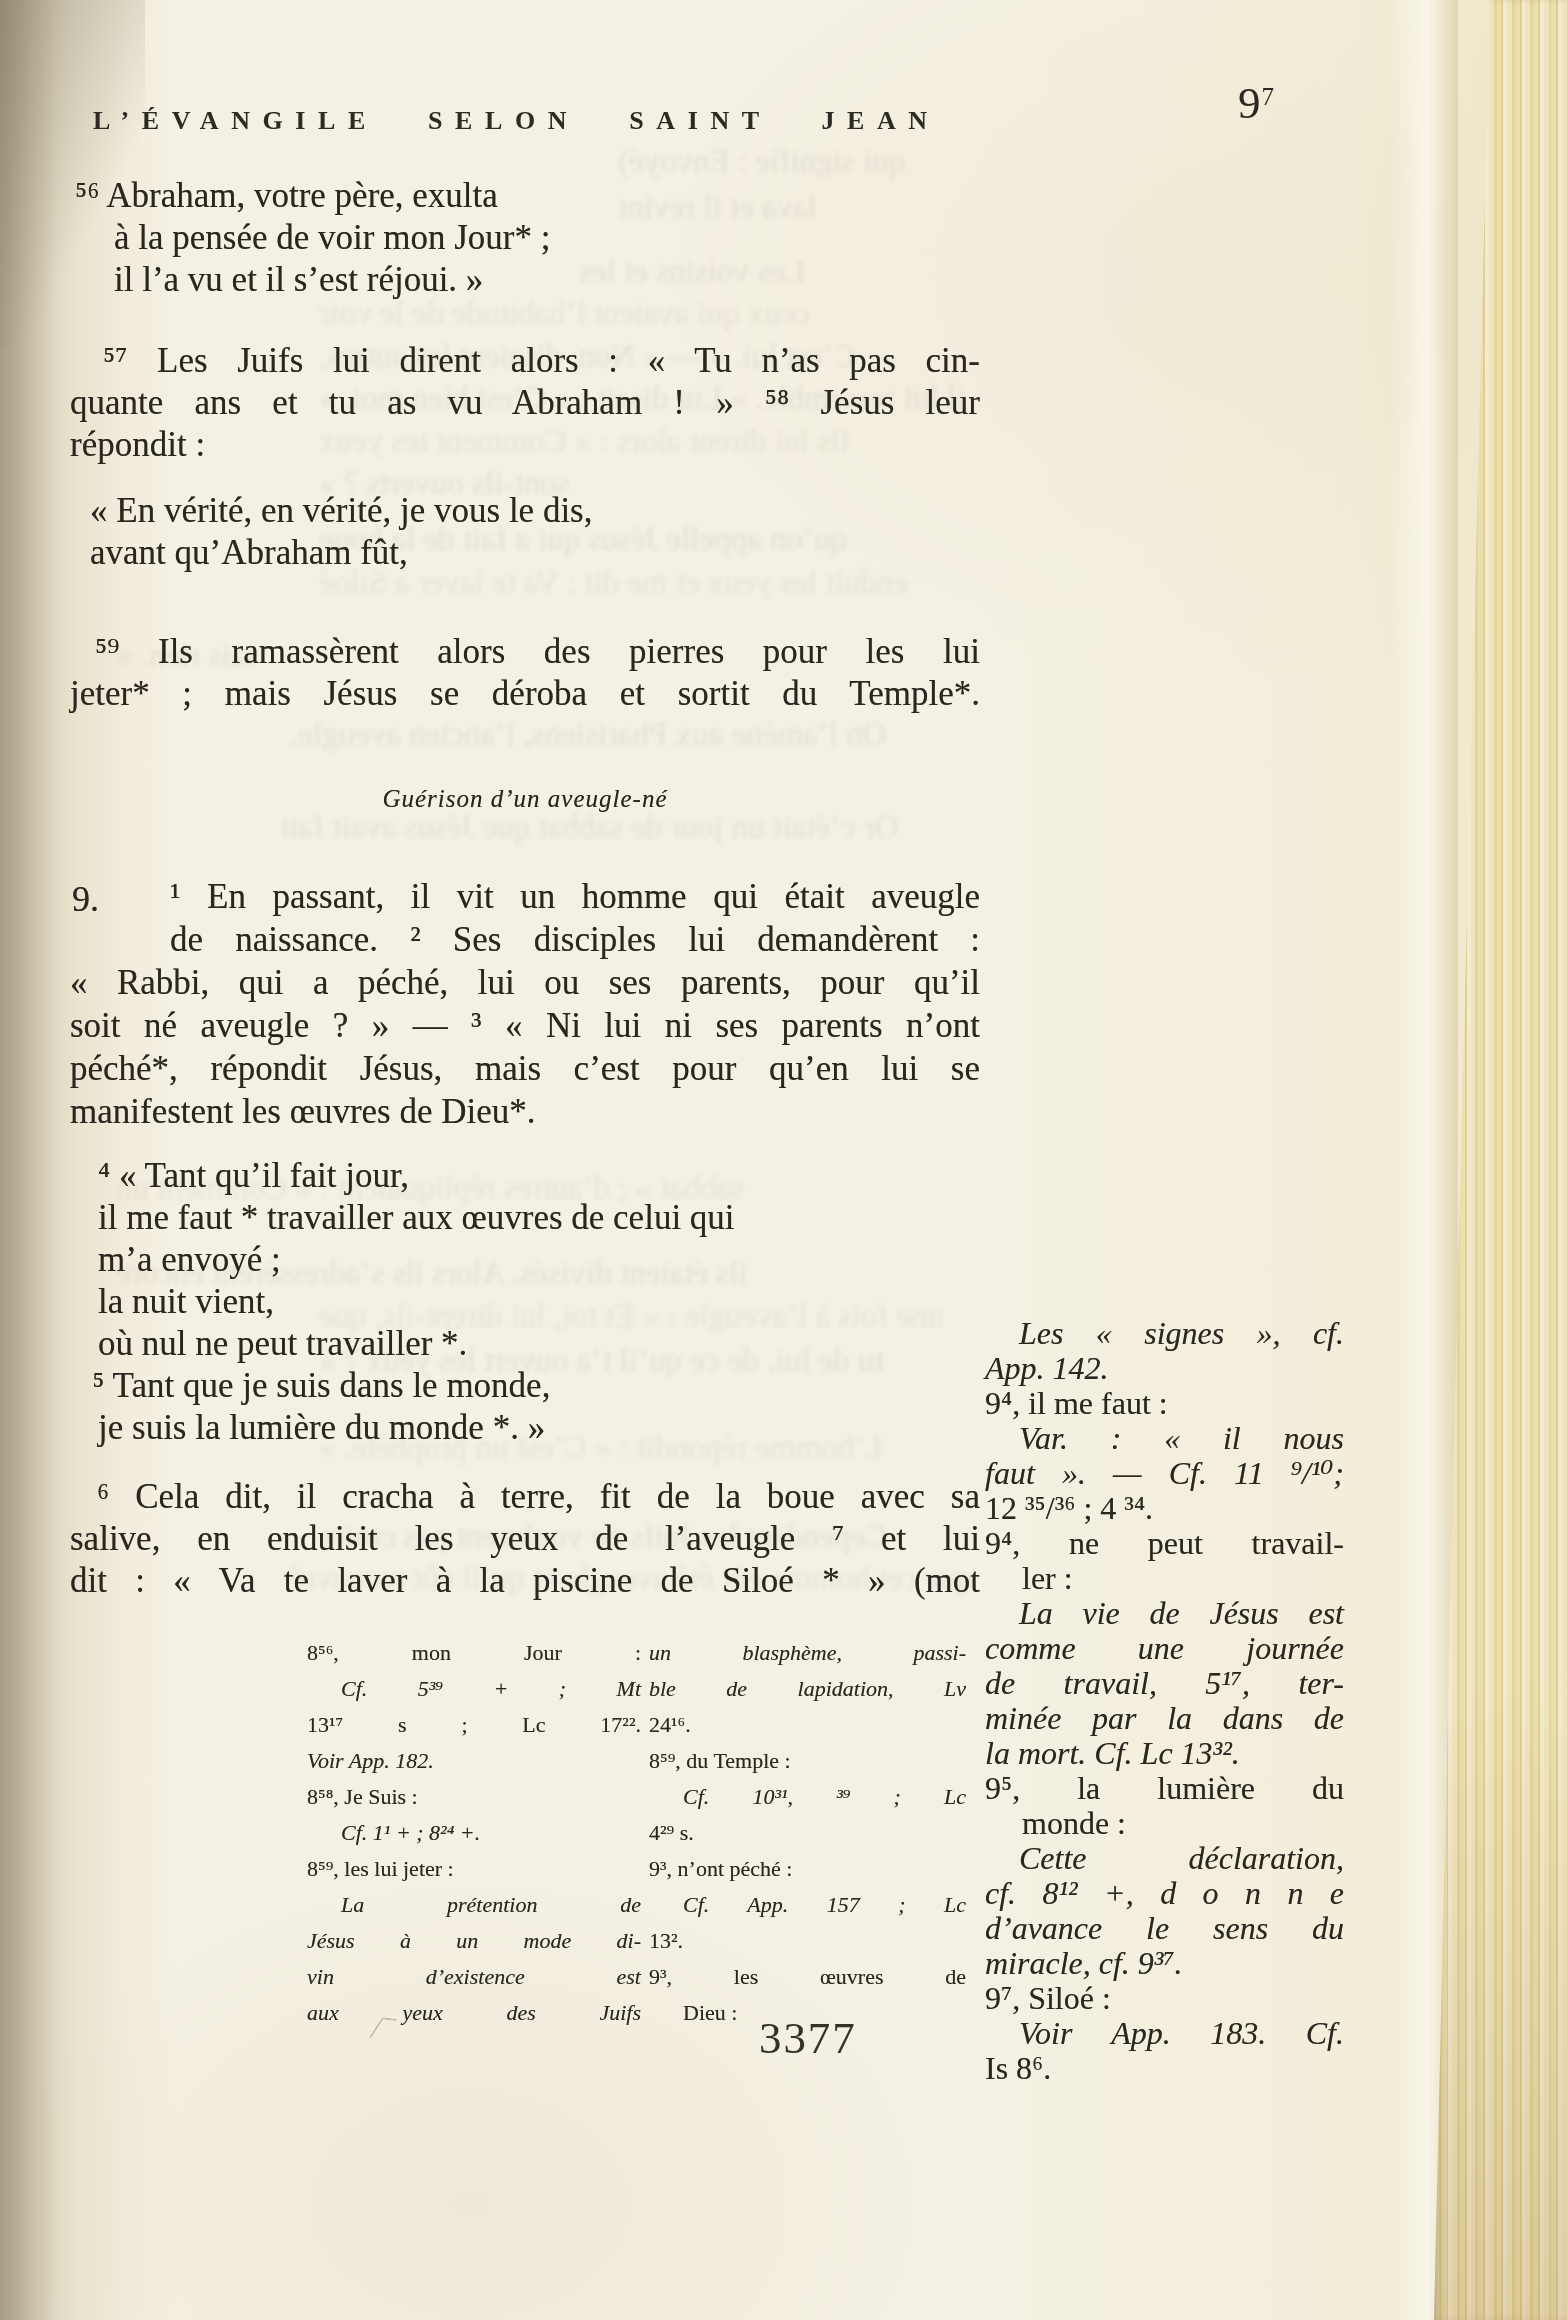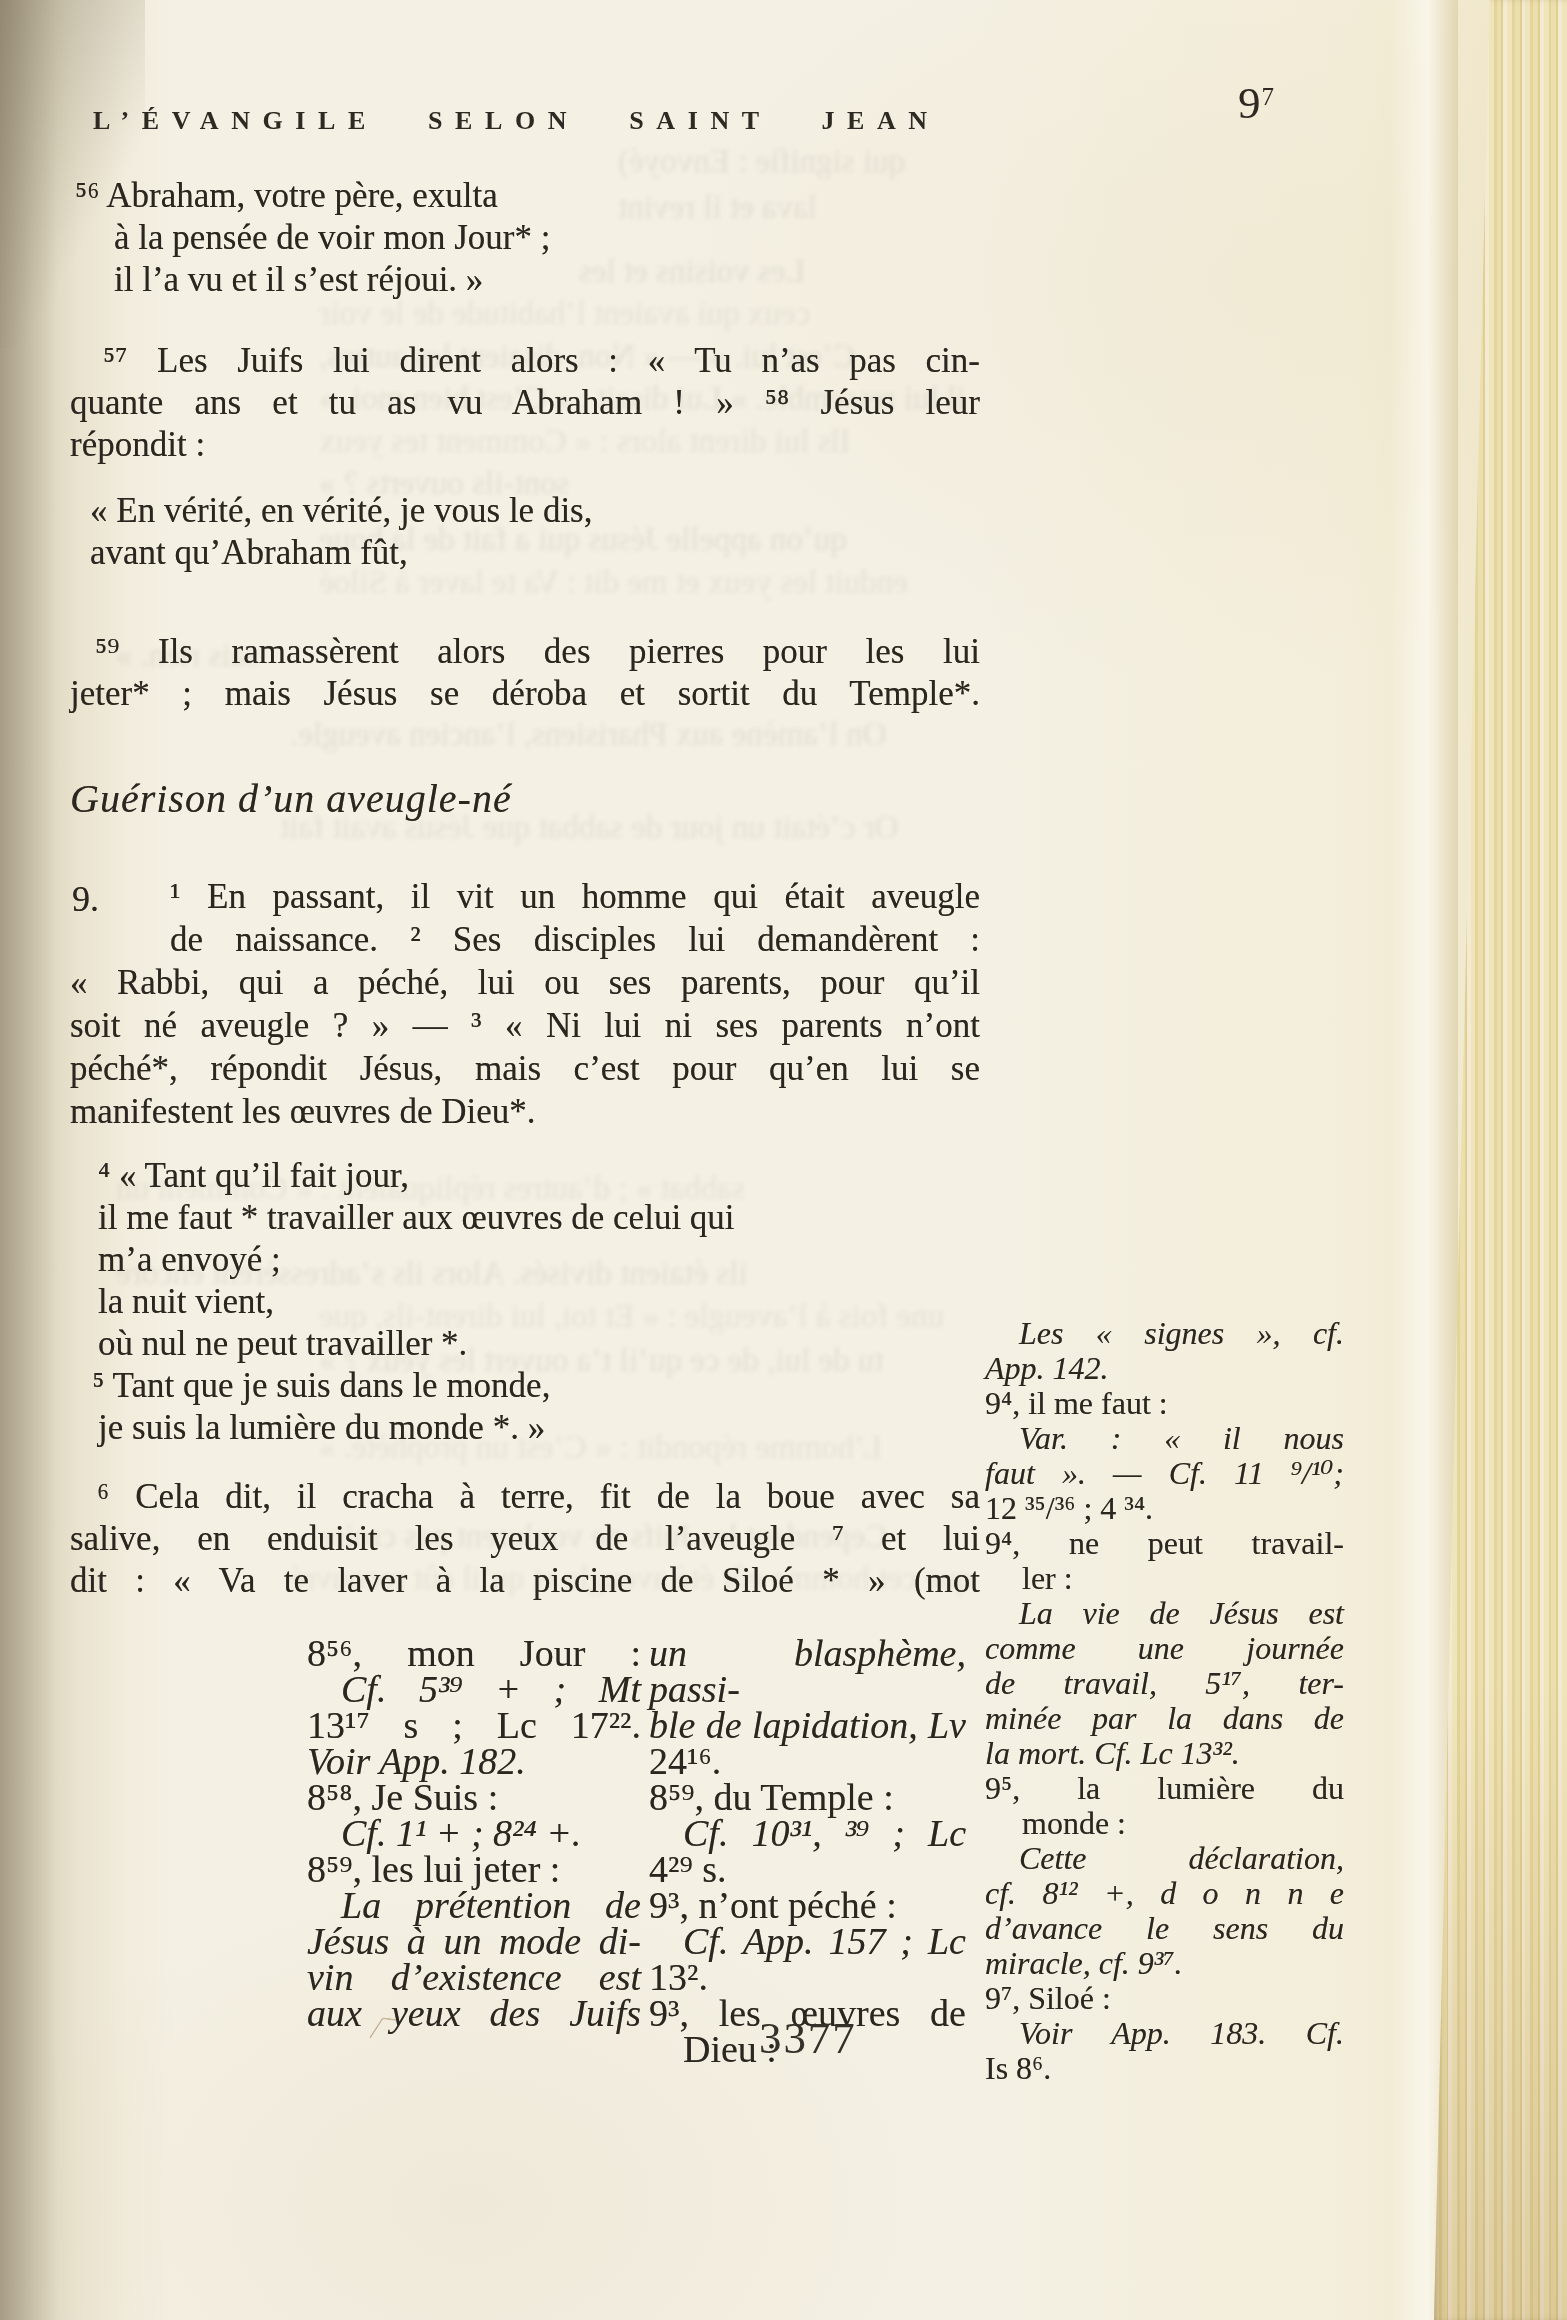--- a/index.html
+++ b/index.html
@@ -39,30 +39,30 @@
   .j{text-align:justify;text-align-last:justify;}
   .line{display:block;}
 
   #v56{top:175px;padding-left:44px;}
   #v56 .fl{text-indent:-39px;}
   #p57{top:340px;line-height:42px;}
   #p57 .l1{text-indent:33px;}
   #poem58{top:490px;line-height:42px;padding-left:20px;}
   #p59{top:631px;}
   #p59 .l1{text-indent:25px;}
-  #h9{top:778px;text-align:left;font-style:italic;font-size:40px;letter-spacing:1px;}
+  #h9{top:778px;text-align:center;font-style:italic;font-size:25px;letter-spacing:1px;}
   #c9{top:875px;line-height:43px;}
   #c9 .chnum{position:absolute;left:1.9px;top:2.9px;font-size:36px;font-style:normal;}
   #c9 .ind104{padding-left:100px;}
   #poem45{top:1155px;line-height:42px;padding-left:28px;}
   #poem45 .v5{text-indent:-5.8px;}
   #p6{top:1476px;line-height:42px;}
   #p6 .l1{text-indent:27px;}
 
-  .fcol{position:absolute;top:1635px;font-size:38px;line-height:36px;
+  .fcol{position:absolute;top:1635px;font-size:22px;line-height:36px;
     text-shadow:0 0 0.5px rgba(43,38,30,.45);z-index:6;}
   #fa{left:307px;width:334px;}
   #fb{left:649px;width:317px;}
   .mcol{position:absolute;left:985px;top:1316px;width:359px;font-size:32px;line-height:35px;
     text-shadow:0 0 0.5px rgba(43,38,30,.45);z-index:6;}
   .it{font-style:italic;}
   .ind{padding-left:34px;}
   .ind2{padding-left:37px;}
 
   .bottom-number{position:absolute;left:759px;top:2012px;font-size:45px;letter-spacing:1.9px;

